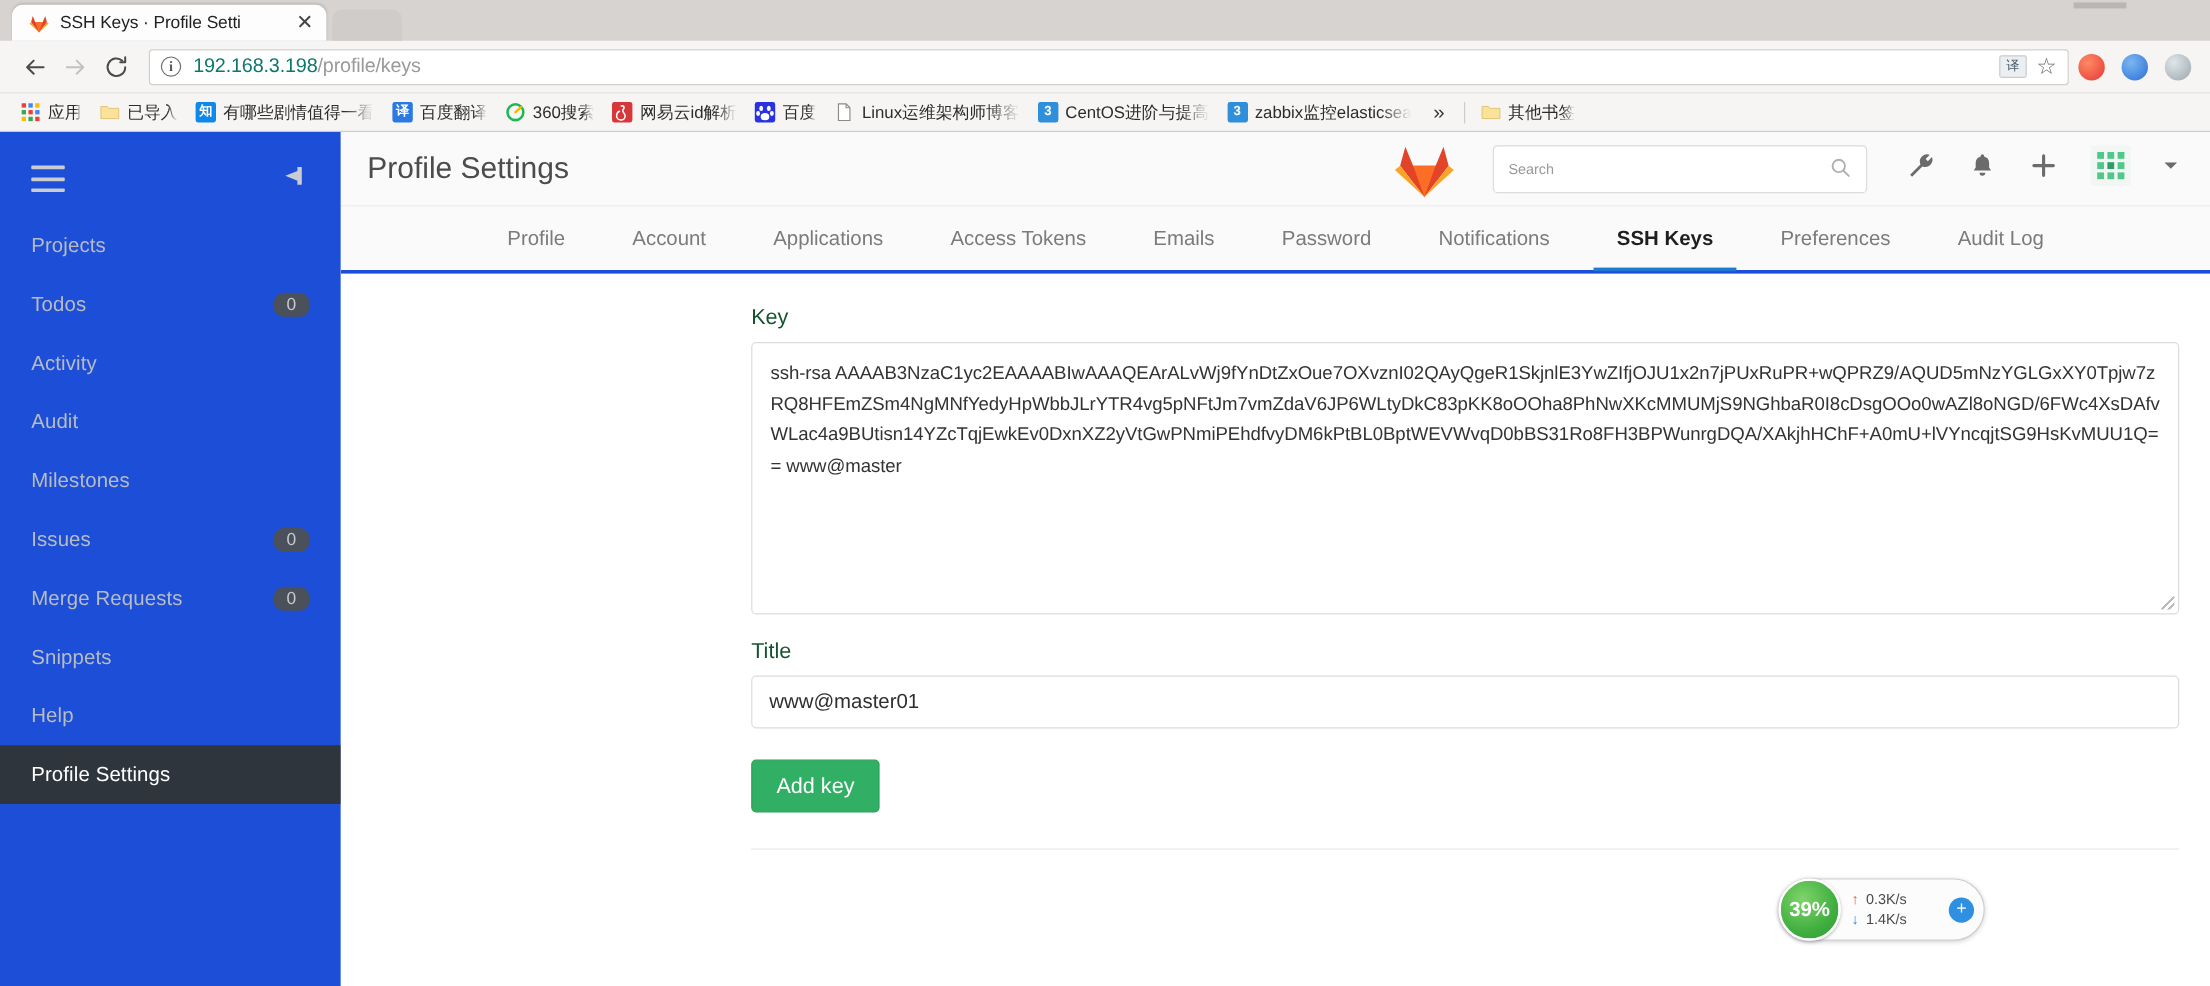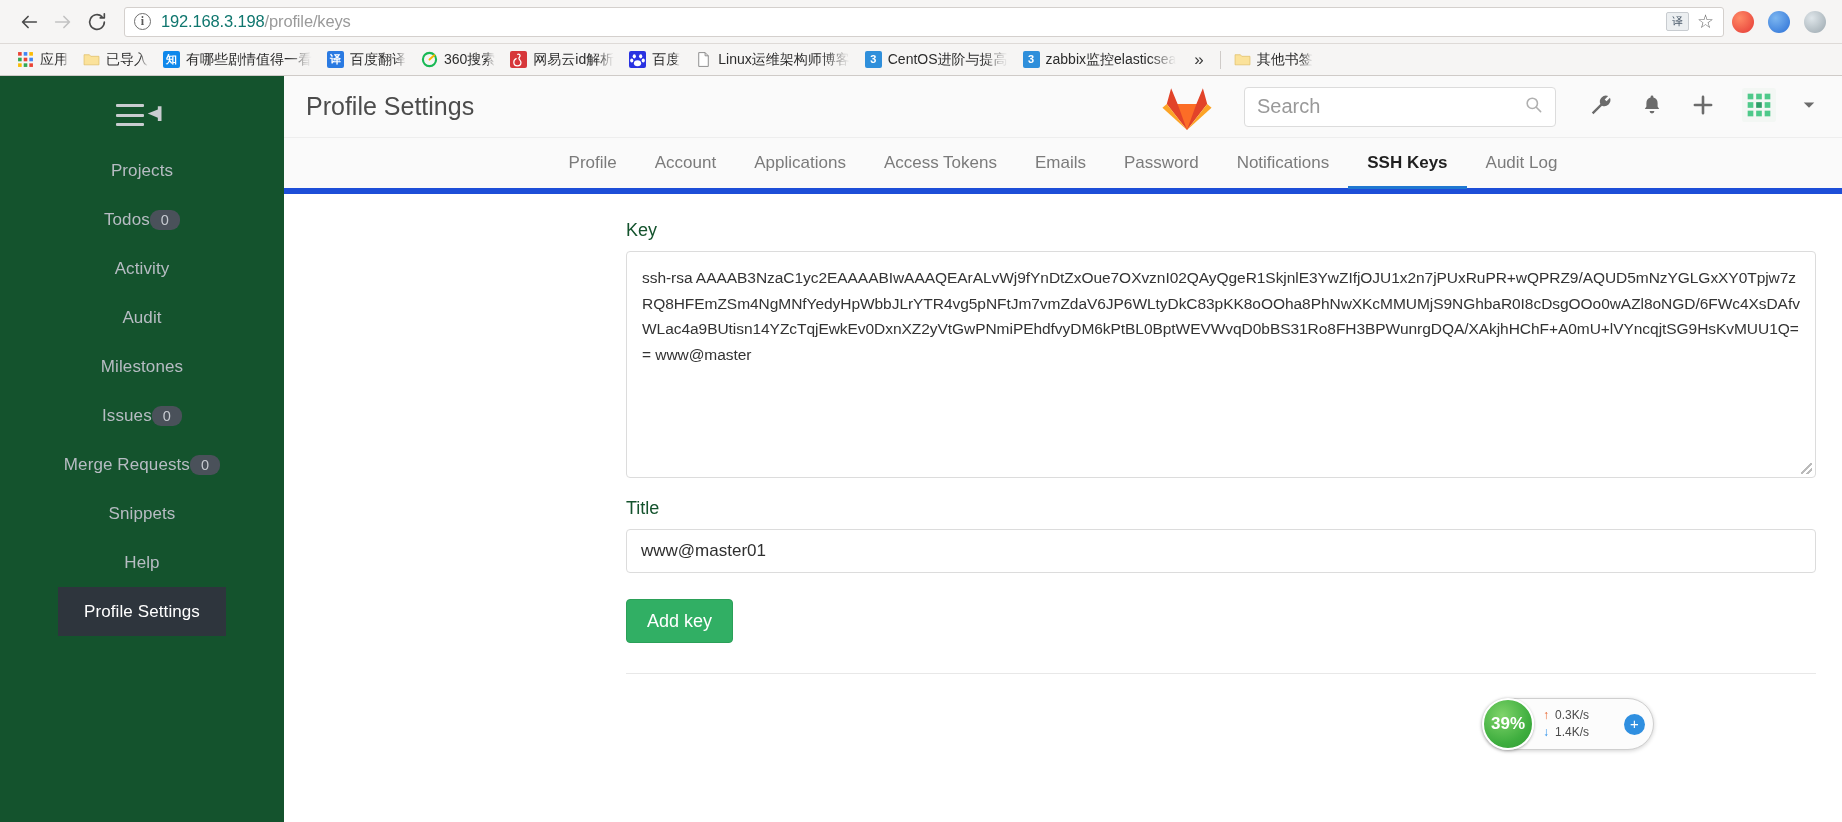--- a/index.html
+++ b/index.html
@@ -91,22 +91,22 @@
     mask-image: linear-gradient(to right, #000 80%, transparent 100%);
   }
   .bm-overflow { font-size: 17px; color: #3a3a3a; padding: 0 10px; }
   .bm-sep { width: 1px; height: 18px; background: #cfcbc8; margin: 0 5px; }
 
   
   .page { flex: 1; display: flex; position: relative; background: #fff; overflow: hidden; }
 
   
   .sidebar {
-    width: 284px; flex: 0 0 284px; background: #14532d; position: relative;
-    display: flex; flex-direction: column; padding-top: 8px; align-items: center;
+    width: 284px; flex: 0 0 284px; background: #1d4ed8; position: relative;
+    display: flex; flex-direction: column; padding-top: 8px;
   }
   .sb-top { height: 62px; display: flex; align-items: center; padding: 0 26px; }
   .hamburger { width: 28px; height: 22px; display: flex; flex-direction: column; justify-content: space-between; }
   .hamburger i { display: block; height: 3px; background: #c9ccd0; border-radius: 1px; }
   .pin { margin-left: auto; color: #c9ccd0; font-size: 20px; line-height: 1; }
   .sb-item {
     height: 49px; display: flex; align-items: center; padding: 0 26px;
     color: #b7bcc3; font-size: 17px; letter-spacing: .1px;
   }
   .sb-item.active { background: #2e353d; color: #fff; }
@@ -120,27 +120,27 @@
   .gl-header {
     height: 62px; background: #fafafa; border-bottom: 1px solid #eee;
     display: flex; align-items: center; padding: 0 26px 0 22px; position: relative;
   }
   .gl-title { font-size: 25px; color: #4c4c4c; font-weight: 400; }
   .gl-logo { margin-left: auto; margin-right: 30px; width: 54px; height: 52px; position: relative; }
   .gl-search {
     width: 312px; height: 40px; border: 1px solid #dcdcdc; border-radius: 4px;
     background: #fff; display: flex; align-items: center; padding: 0 12px;
   }
-  .gl-search span { font-size: 20px; color: #999; }
+  .gl-search span { font-size: 12px; color: #999; }
   .gl-search .mag { margin-left: auto; color: #b0b0b0; }
   .gl-icons { display: flex; align-items: center; gap: 26px; margin-left: 32px; color: #6b6b6b; }
 
   .gl-tabs {
-    height: 56px; background: #fafafa; border-bottom: 6px solid #1d4ed8;
-    display: flex; align-items: stretch; justify-content: center; gap: 0;
+    height: 56px; background: #fafafa; border-bottom: 3px solid #1d4ed8;
+    display: flex; align-items: stretch; justify-content: center; gap: 18px;
   }
   .gl-tab {
     display: flex; align-items: center; padding: 0 19px; font-size: 17px;
     color: #7b7b7b; position: relative; white-space: nowrap;
   }
   .gl-tab.active { color: #1f1f1f; font-weight: bold; }
   .gl-tab.active::after {
     content: ""; position: absolute; left: 0; right: 0; bottom: -1px;
     height: 3px; background: #1f78d1;
   }
@@ -199,20 +199,36 @@
     width: 21px; height: 21px; border-radius: 50%; background: #2f8fe0;
     color: #fff; font-size: 15px; line-height: 20px; text-align: center;
     margin-right: 8px; flex: 0 0 21px;
   }
 </style>
 </head>
 <body>
 
 <div class="browser">
 
+  <div class="tabstrip">
+    <div class="tab">
+      <span class="tab-fav">
+        <svg width="17" height="17" viewBox="0 0 36 36">
+          <path d="M18 34 L4 16 L7 5 L11.5 16 L24.5 16 L29 5 L32 16 Z" fill="#e24329"></path>
+          <path d="M18 34 L11.5 16 L24.5 16 Z" fill="#fc6d26"></path>
+          <path d="M18 34 L4 16 L1 18 Z" fill="#fca326"></path>
+          <path d="M18 34 L32 16 L35 18 Z" fill="#fca326"></path>
+        </svg>
+      </span>
+      <span class="tab-title">SSH Keys · Profile Setti</span>
+      <span class="tab-close">✕</span>
+    </div>
+    <div class="tab-ghost"></div>
+    <div class="tabstrip-right"></div>
+  </div>
 
   <div class="navbar">
     <div class="nav-btn">
       <svg width="22" height="22" viewBox="0 0 24 24" fill="none" stroke="#4a4a4a" stroke-width="1.8">
         <path d="M20 12 H5 M11 6 L5 12 L11 18" stroke-linecap="round" stroke-linejoin="round"></path>
       </svg>
     </div>
     <div class="nav-btn disabled">
       <svg width="22" height="22" viewBox="0 0 24 24" fill="none" stroke="#c2c2c2" stroke-width="1.8">
         <path d="M4 12 H19 M13 6 L19 12 L13 18" stroke-linecap="round" stroke-linejoin="round"></path>
@@ -476,20 +492,23 @@
         <div class="gl-tab">
             <span>Password</span>
           </div>
         <div class="gl-tab">
             <span>Notifications</span>
           </div>
         <div class="gl-tab active">
             <span>SSH Keys</span>
           </div>
         <div class="gl-tab">
+            <span>Preferences</span>
+          </div>
+        <div class="gl-tab">
             <span>Audit Log</span>
           </div>
       </div>
 
       <div class="form-area">
 
         <div class="form-row">
           <div class="form-left"></div>
           <div class="form-right">
             <div class="field-label">Key</div>

